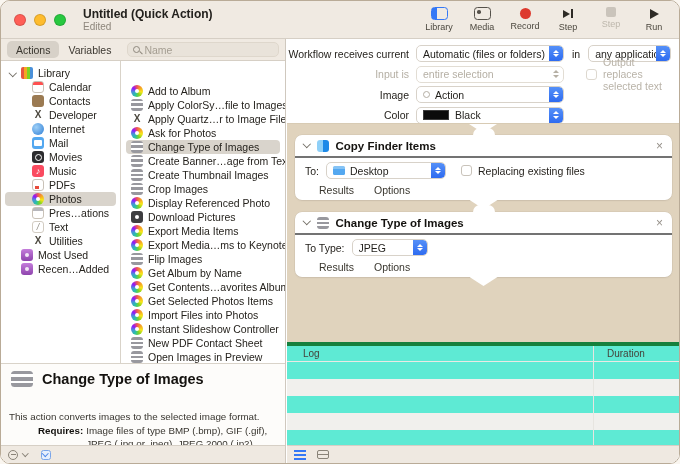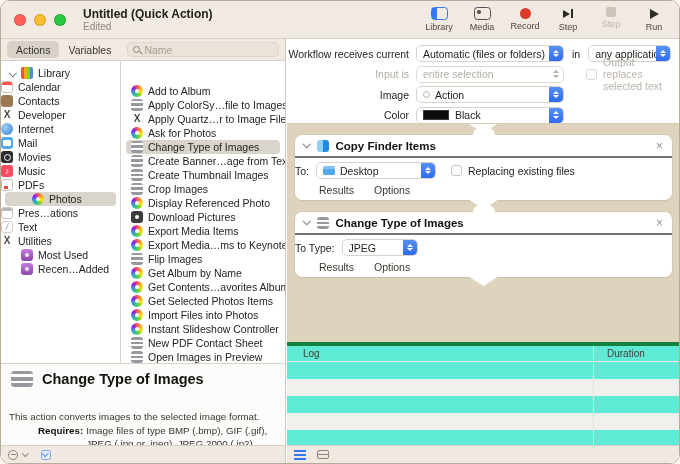--- a/index.html
+++ b/index.html
@@ -49,21 +49,21 @@
   .mag::after { content:""; position:absolute; width:3.5px; height:1.3px; background:#8e887d;
                 transform:rotate(45deg); right:-3px; bottom:-1px; }
   .search input { border:none; background:transparent; outline:none; width:100%; font-size:10.5px;
                   font-family:"Liberation Sans",sans-serif; color:#3a362f; }
   .search input::placeholder { color:#a49d91; }
 
   
   .columns { position:absolute; top:22px; left:0; right:0; bottom:100px; display:flex; overflow:hidden; background:#fff; }
   .sidebar { width:120px; border-right:1px solid #d9d3c9; padding-top:5px; overflow:hidden; }
   .srow { display:flex; align-items:center; height:14px; font-size:10.5px; color:#26231e; gap:5px;
-          position:relative; white-space:nowrap; cursor:default; }
+          padding-left:31px; position:relative; white-space:nowrap; cursor:default; }
   .srow.l0 { padding-left:20px; }
   .srow .chev { position:absolute; left:9px; top:3.5px; }
   .srow.selected { background:#d9d4cc; border-radius:4px; margin:0 4px; padding-left:27px; }
   .actionlist { flex:1; padding-top:23px; overflow:hidden; }
   .arow { display:flex; align-items:center; height:14px; font-size:10.5px; color:#26231e; gap:5px;
           padding-left:10px; white-space:nowrap; overflow:hidden; cursor:default; }
   .arow.selected { background:#d9d4cc; border-radius:4px; margin:0 5px; padding-left:5px; }
 
   .chev { width:5.5px; height:5.5px; border-right:1.4px solid #6f6a61; border-bottom:1.4px solid #6f6a61;
           transform:rotate(45deg); flex:none; }
@@ -164,21 +164,21 @@
           box-shadow:0 0 0 0.5px rgba(0,0,0,.07), 0 1px 2px rgba(0,0,0,.06); }
   .card::before { content:""; position:absolute; top:-7px; left:50%; margin-left:-11px; width:22px; height:7px;
                   background:#fff; border-radius:11px 11px 0 0; }
   .card::after { content:""; position:absolute; bottom:-9px; left:50%; margin-left:-14px; width:28px; height:9px;
                  background:#fff; clip-path:polygon(0 0,100% 0,50% 100%); }
   .card1 { top:11px; } .card2 { top:88px; }
   .card-head { display:flex; align-items:center; gap:7px; height:23px; padding:0 9px; border-bottom:2px solid #737373; }
   .card-head .chev { margin-top:-3px; }
   .card-title { font-size:11.5px; font-weight:bold; color:#14120f; }
   .card-x { margin-left:auto; font-size:12px; color:#96918a; cursor:default; }
-  .card-row { display:flex; align-items:center; height:25px; padding:0 0; font-size:10.5px; color:#26231e; gap:7px; }
+  .card-row { display:flex; align-items:center; height:25px; padding:0 10px; font-size:10.5px; color:#26231e; gap:7px; }
   .card-links { display:flex; gap:20px; padding-left:24px; padding-top:1px; font-size:10.5px; color:#3a372f; }
   .popup.w-desk { width:120px; } .popup.w-jpeg { width:76px; }
 
   
   .log { position:absolute; top:303px; left:0; right:0; height:105px; background:#5eead4; border-top:4px solid #15803d; overflow:hidden; }
   .log-sep { position:absolute; top:0; bottom:0; right:85px; width:1px; background:#e7e5e0; }
   .log-head { height:16px; display:flex; align-items:center; font-size:10px; color:#45423a; border-bottom:1px solid #ebe9e4; }
   .log-head .c1 { flex:1; padding-left:16px; }
   .log-head .c2 { width:85px; padding-left:13px; }
   .log-row { height:17px; }

